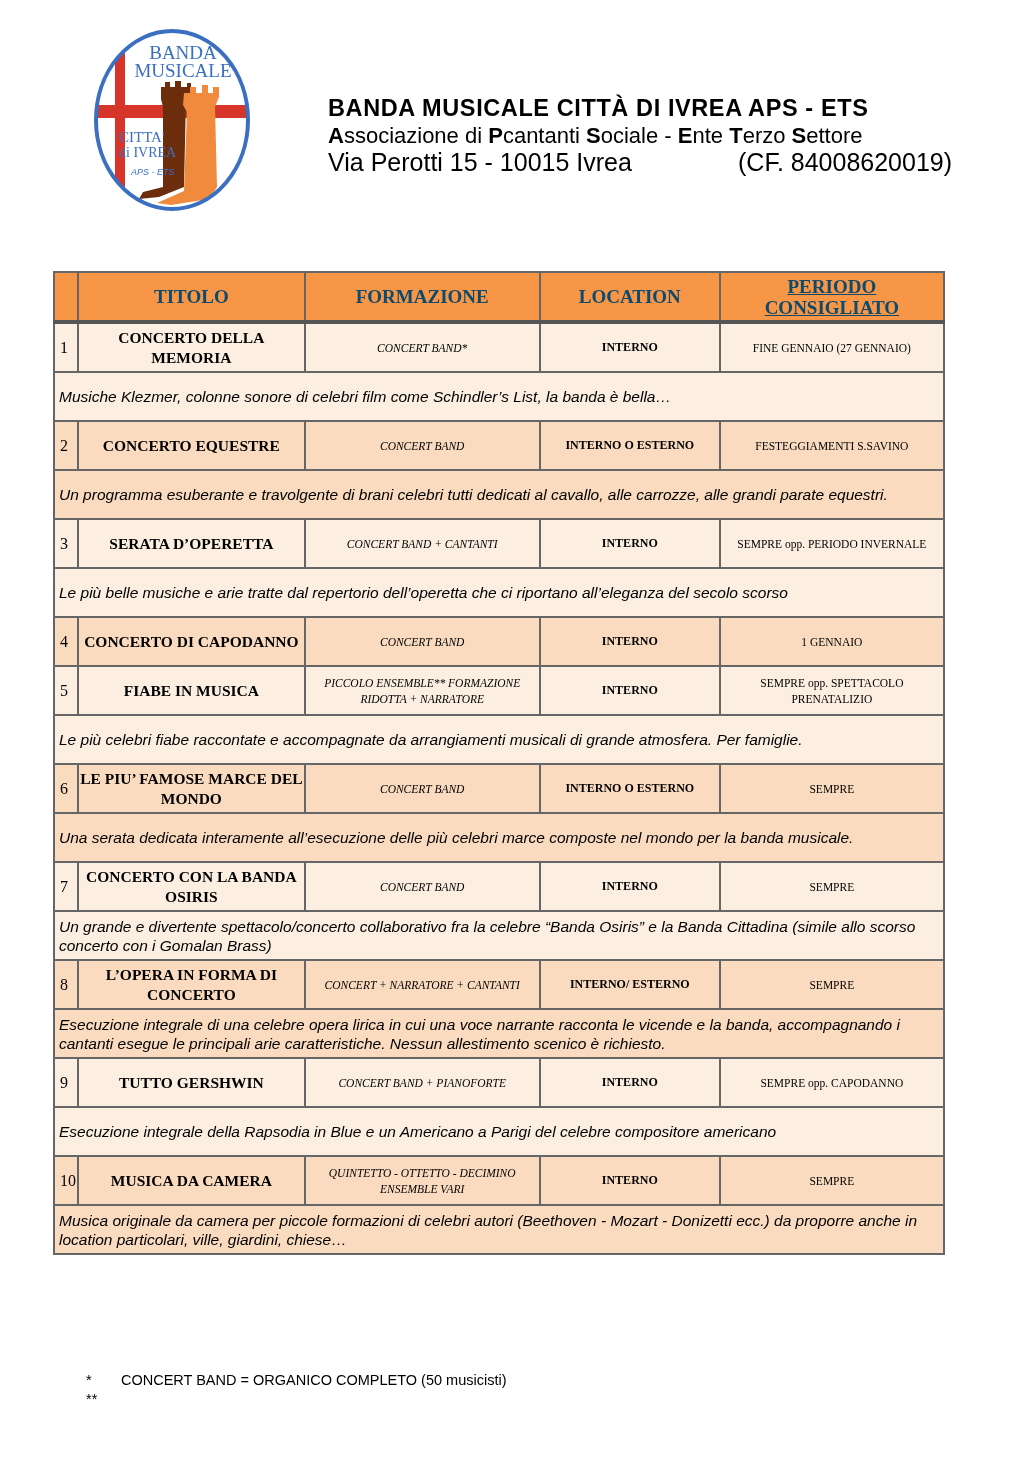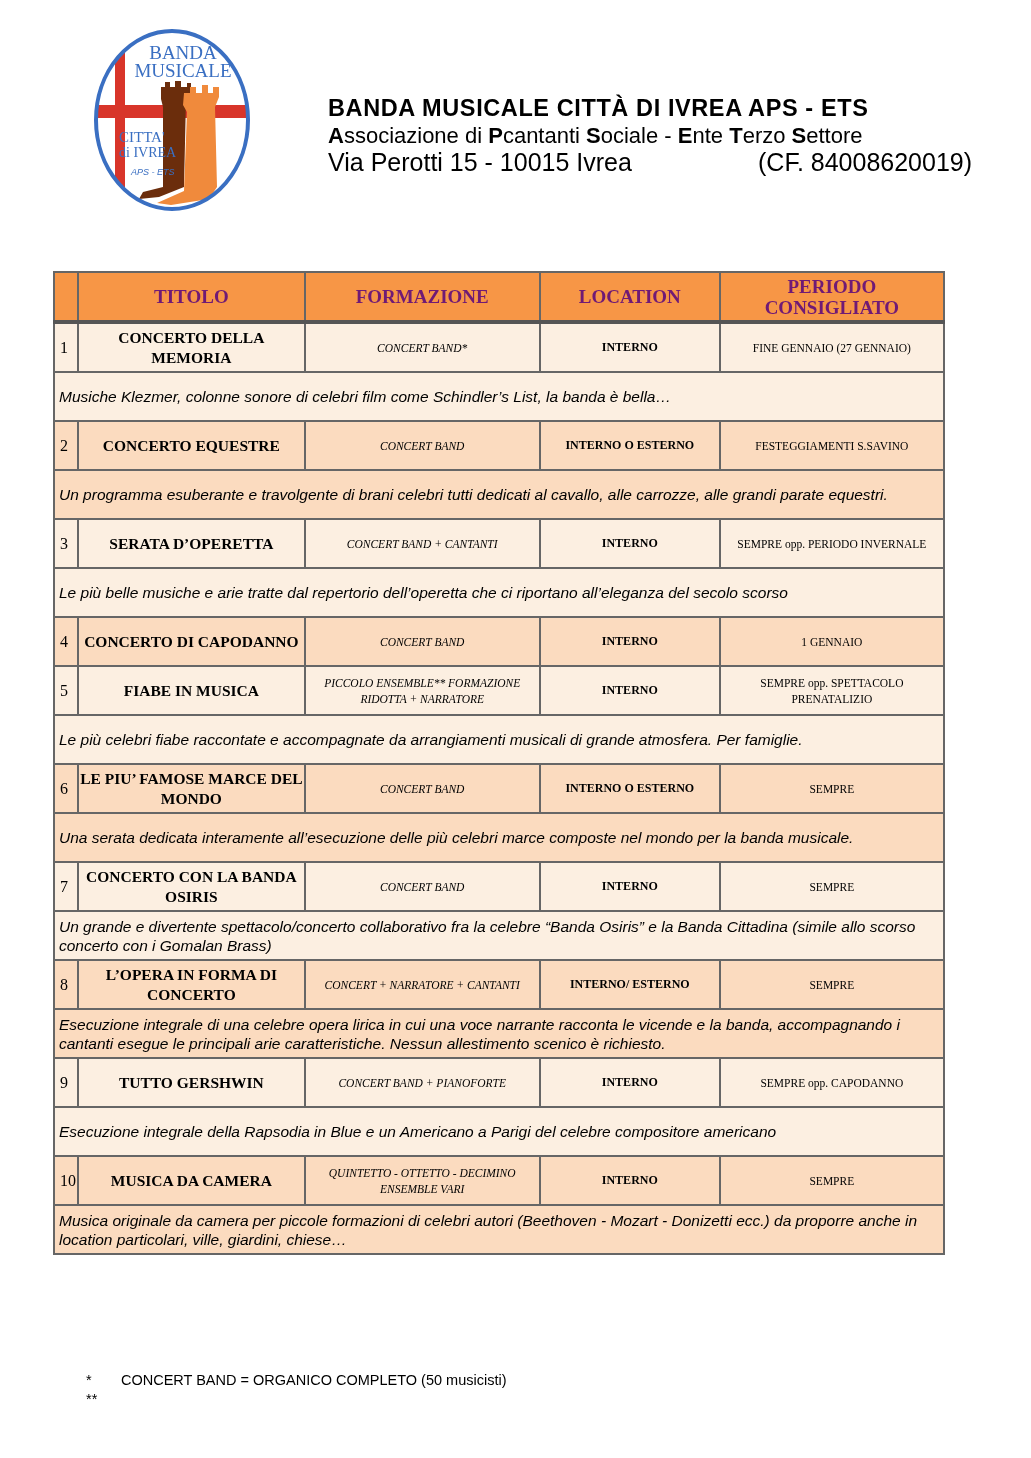--- a/index.html
+++ b/index.html
@@ -5,25 +5,25 @@
   html, body { margin: 0; padding: 0; background: #ffffff; }
   body { width: 1031px; height: 1458px; position: relative; overflow: hidden; font-family: "Liberation Sans", sans-serif; color: #000; }
 
   .logo { position: absolute; left: 91px; top: 27px; width: 162px; height: 186px; }
 
   .org { position: absolute; left: 328px; top: 94px; width: 640px; }
   .org-name { font-family: "Liberation Sans", sans-serif; font-weight: bold; font-size: 23.5px; letter-spacing: 0.6px; line-height: 28px; white-space: nowrap; }
   .org-sub { font-size: 22px; line-height: 27px; white-space: nowrap; }
   .org-sub b { font-weight: bold; }
   .org-addr { font-size: 25px; line-height: 27px; white-space: nowrap; position: relative; }
-  .org-cf { position: absolute; left: 410px; top: 0; margin-left: 20px; }
+  .org-cf { position: absolute; left: 410px; top: 0; }
 
   table.prog { position: absolute; left: 53px; top: 271px; width: 892px; border-collapse: collapse; table-layout: fixed; }
   table.prog td, table.prog th { border: 2px solid #666666; padding: 0; }
-  table.prog th { background: #f79646; color: #701a75; font-family: "Liberation Serif", serif; font-weight: bold; font-size: 19px; height: 47px; line-height: 21px; text-align: center; border-bottom: 4px solid #555; }
+  table.prog th { background: #f79646; color: #0c4a6e; font-family: "Liberation Serif", serif; font-weight: bold; font-size: 19px; height: 47px; line-height: 21px; text-align: center; border-bottom: 4px solid #555; }
   .c-num { width: 24px; }
   .c-tit { width: 224px; }
   .c-for { width: 233px; }
   .c-loc { width: 178px; }
   .c-per { width: 222px; }
 
   tr.main td { height: 47px; text-align: center; font-family: "Liberation Serif", serif; }
   tr.desc td { height: 47px; font-family: "Liberation Sans", sans-serif; font-style: italic; font-size: 15.5px; line-height: 19px; padding: 0 4px; text-align: left; }
   .light td { background: #fcefe1; }
   .dark td { background: #fbdbbf; }
@@ -82,21 +82,21 @@
       <col class="c-for">
       <col class="c-loc">
       <col class="c-per">
   </colgroup>
   <thead>
     <tr>
       <th></th>
       <th>TITOLO</th>
       <th>FORMAZIONE</th>
       <th>LOCATION</th>
-      <th style="padding:0 30px;">PERIODO CONSIGLIATO</th>
+      <th style="padding:0 30px;text-decoration:underline;">PERIODO CONSIGLIATO</th>
     </tr>
   </thead>
   <tbody id="tbody">
       <tr class="main light">
         <td class="num">1</td>
         <td class="tit">CONCERTO DELLA MEMORIA</td>
         <td class="for">CONCERT BAND*</td>
         <td class="loc">INTERNO</td>
         <td class="per">FINE GENNAIO (27 GENNAIO)</td>
       </tr>

